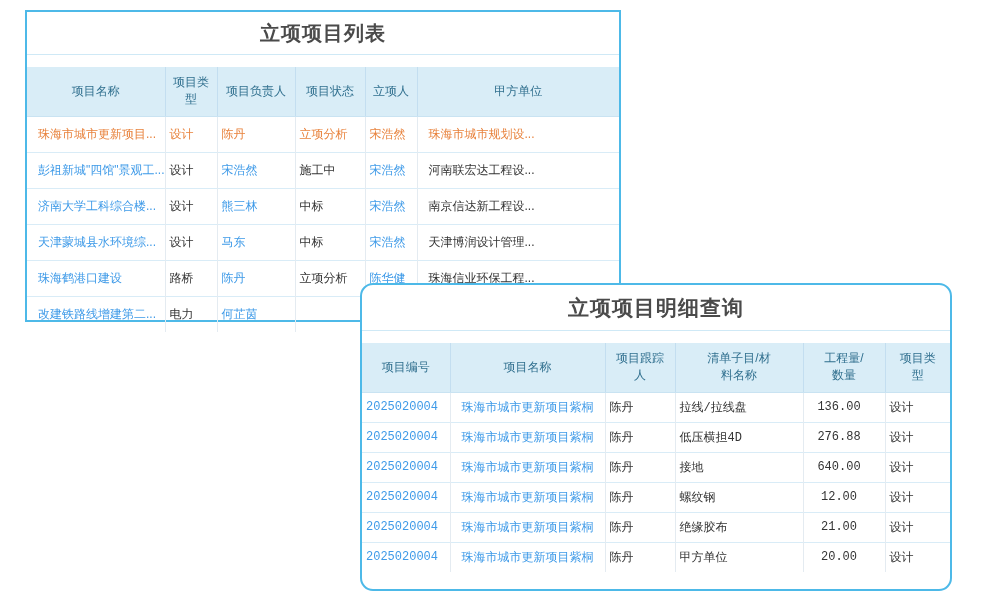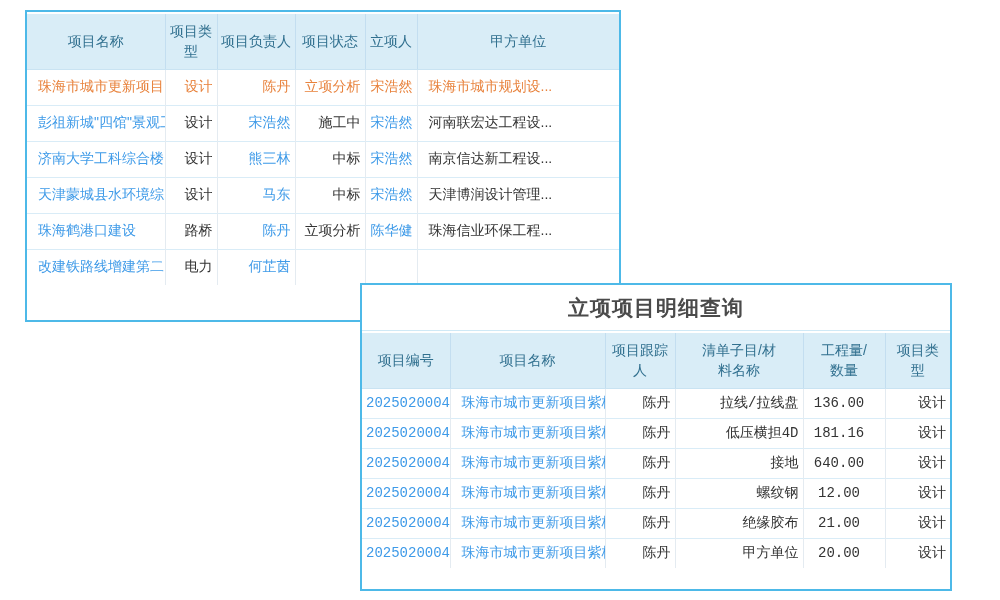--- a/index.html
+++ b/index.html
@@ -9,33 +9,33 @@
     font-family:"Liberation Sans","DejaVu Sans",sans-serif;
     color:#333333;
   }
   .panel{
     position:absolute;
     background:#ffffff;
     border:2px solid var(--c-panel_border,#4db9e8);
     box-sizing:border-box;
   }
   .panel1{left:25px;top:10px;width:596px;height:312px;z-index:1;}
-  .panel2{left:360px;top:283px;width:592px;height:308px;z-index:2;}
+  .panel2{left:360px;top:283px;width:592px;height:308px;z-index:2;border-radius:13px;}
   .panel-title{
     text-align:center;font-weight:bold;
     color:var(--c-title_text,#4a4a4a);
     border-bottom:1px solid #cfe9f6;
     letter-spacing:1px;
   }
   .panel1 .panel-title{font-size:20px;padding:8px 0 7px;}
   .panel2 .panel-title{font-size:21px;padding:9px 0 8px;}
   table{
     width:100%;border-collapse:collapse;table-layout:fixed;
-    margin-top:2px;
-    font-size:14px;
+    margin-top:12px;
+    font-size:12px;
   }
   th{
     background:var(--c-header_bg,#d9edf7);
     color:var(--c-header_text,#31708f);
     font-weight:normal;
     white-space:pre-line;
     vertical-align:middle;
     text-align:center;
     padding:7px 3px;
     line-height:1.45;
@@ -49,29 +49,30 @@
     white-space:nowrap;overflow:hidden;
     vertical-align:middle;
     padding:0 4px;
     color:var(--c-text,#333333);
   }
   td:first-child{border-left:none;}
   tbody tr:first-child td{border-top:none;}
   .panel1 td{height:35px;}
   .panel2 td{height:29px;font-family:Liberation Mono, monospace;}
   .al{text-align:left;padding-left:11px;}
-  .ac{text-align:right;}
+  .ac{text-align:left;}
   .ar{text-align:center;padding-right:14px;}
   .link{color:var(--c-link,#3e9ae8);cursor:pointer;}
   tr.active td, tr.active td.link{color:var(--c-active,#e8823c);}
 </style>
 </head>
 <body>
 
 <div class="panel panel1">
+  <div class="panel-title">立项项目列表</div>
   <table>
     <colgroup>
       <col style="width:138px">
         <col style="width:52px">
         <col style="width:78px">
       <col style="width:70px">
         <col style="width:52px">
         <col style="width:202px">
     </colgroup>
     <thead>
@@ -170,21 +171,21 @@
         <td class="ac">陈丹</td>
         <td class="ac">拉线/拉线盘</td>
         <td class="ar">136.00</td>
         <td class="ac">设计</td>
       </tr>
       <tr>
         <td class="ac link">2025020004</td>
         <td class="al link">珠海市城市更新项目紫桐</td>
         <td class="ac">陈丹</td>
         <td class="ac">低压横担4D</td>
-        <td class="ar">181.16</td>
+        <td class="ar">276.88</td>
         <td class="ac">设计</td>
       </tr>
       <tr>
         <td class="ac link">2025020004</td>
         <td class="al link">珠海市城市更新项目紫桐</td>
         <td class="ac">陈丹</td>
         <td class="ac">接地</td>
         <td class="ar">640.00</td>
         <td class="ac">设计</td>
       </tr>

